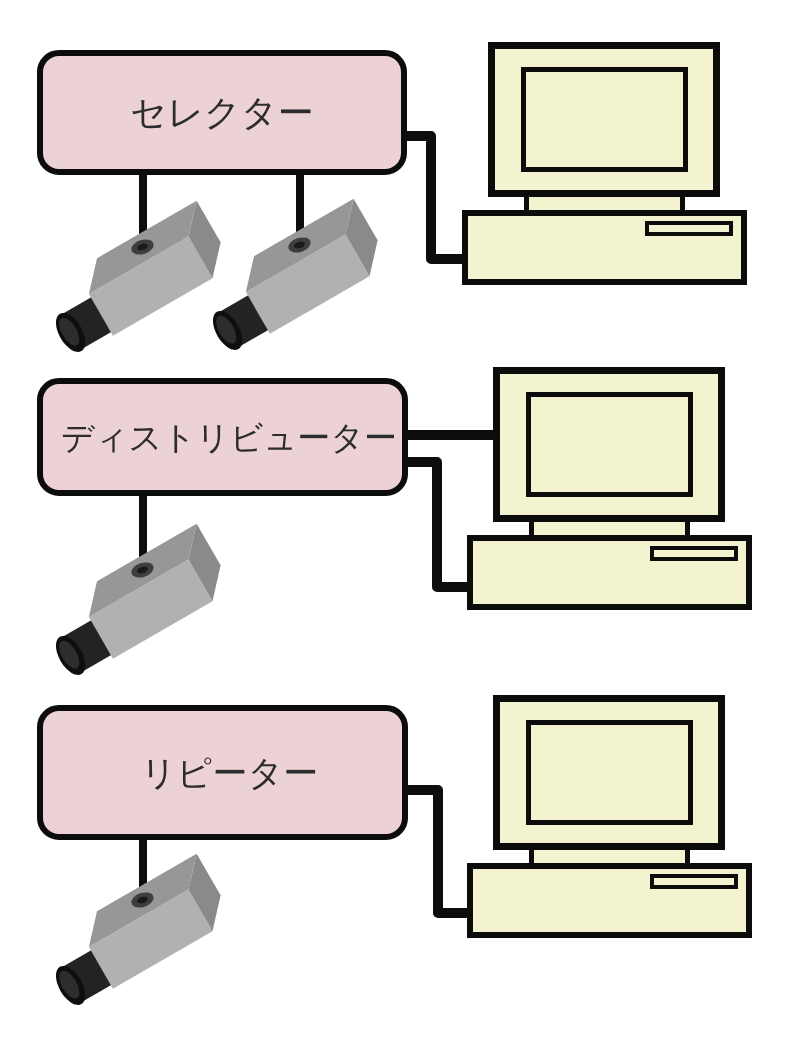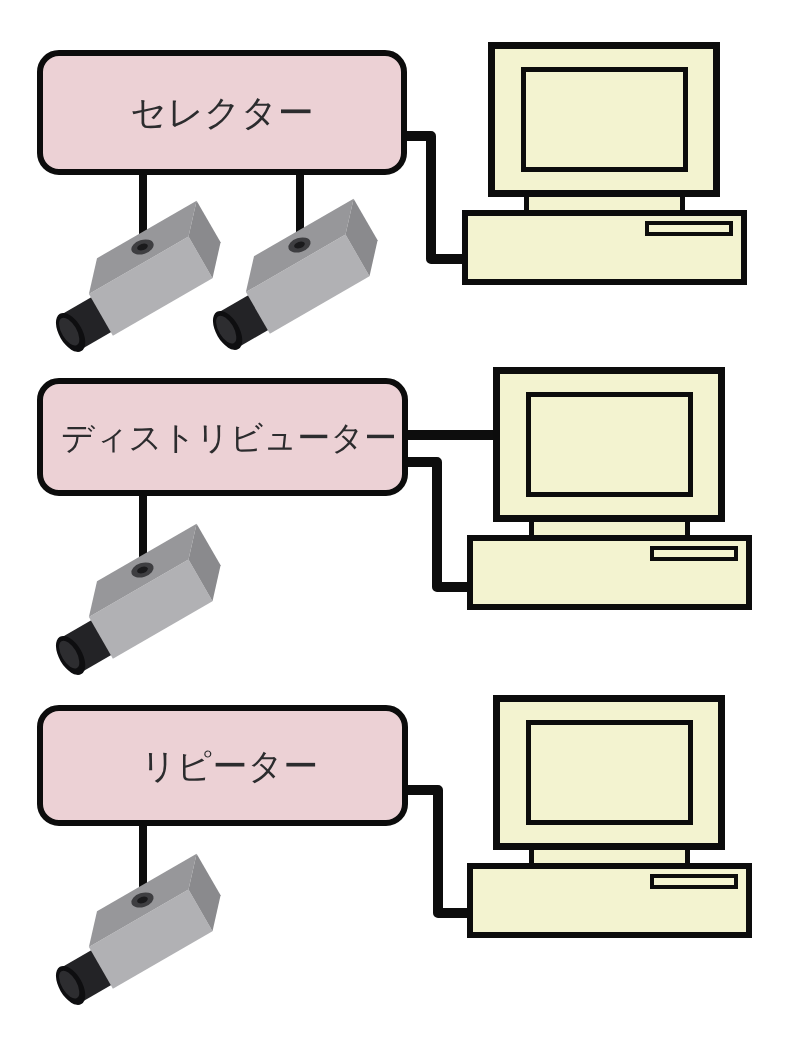--- a/index.html
+++ b/index.html
@@ -22,21 +22,21 @@
     background:var(--box_fill,#ecd1d5);
     border:6px solid var(--box_border,#0c0c0c);
     border-radius:22px;
     display:flex;align-items:center;justify-content:center;
   }
   .devbox .lbl{color:var(--label_text,#2c2c2e);line-height:1;white-space:nowrap;}
   .box-selector{left:37px;top:50px;width:370px;height:125px;}
   .box-selector .lbl{font-size:36px;}
   .box-distributor{left:37px;top:378px;width:371px;height:118px;}
   .box-distributor .lbl{font-size:33px;margin-left:13px;}
-  .box-repeater{left:37px;top:705px;width:371px;height:121px;padding-left:14px;}
+  .box-repeater{left:37px;top:705px;width:371px;height:135px;padding-left:14px;}
   .box-repeater .lbl{font-size:35px;}
 
   
   .camera{position:absolute;z-index:2;width:175px;height:155px;}
   .cam-1{left:50px;top:199px;}
   .cam-2{left:207px;top:197px;}
   .cam-3{left:50px;top:522px;}
   .cam-4{left:50px;top:852px;}
 
   .computer{position:absolute;z-index:2;width:290px;height:245px;}

